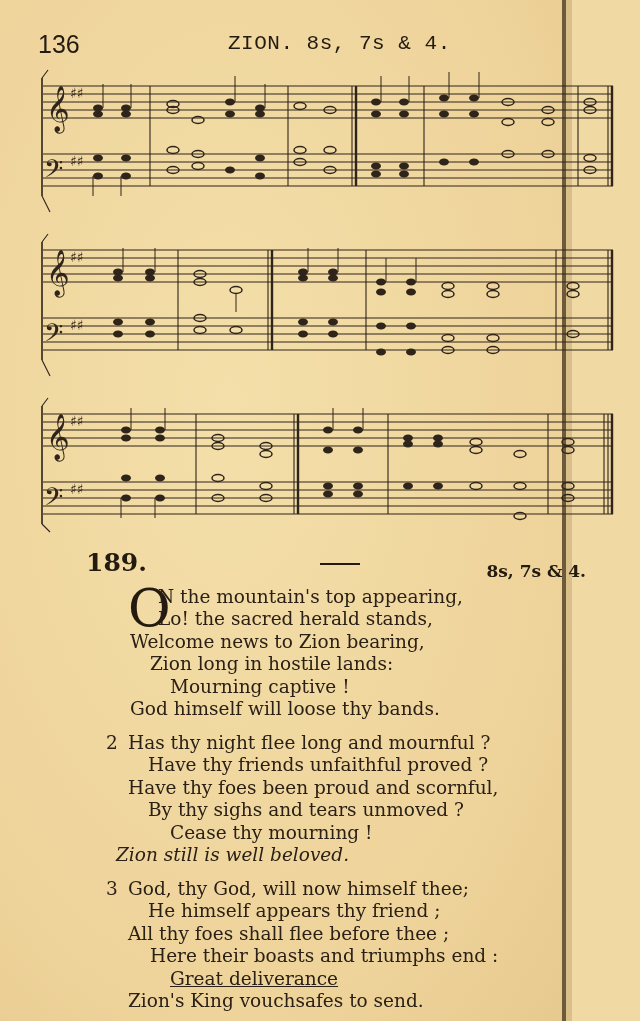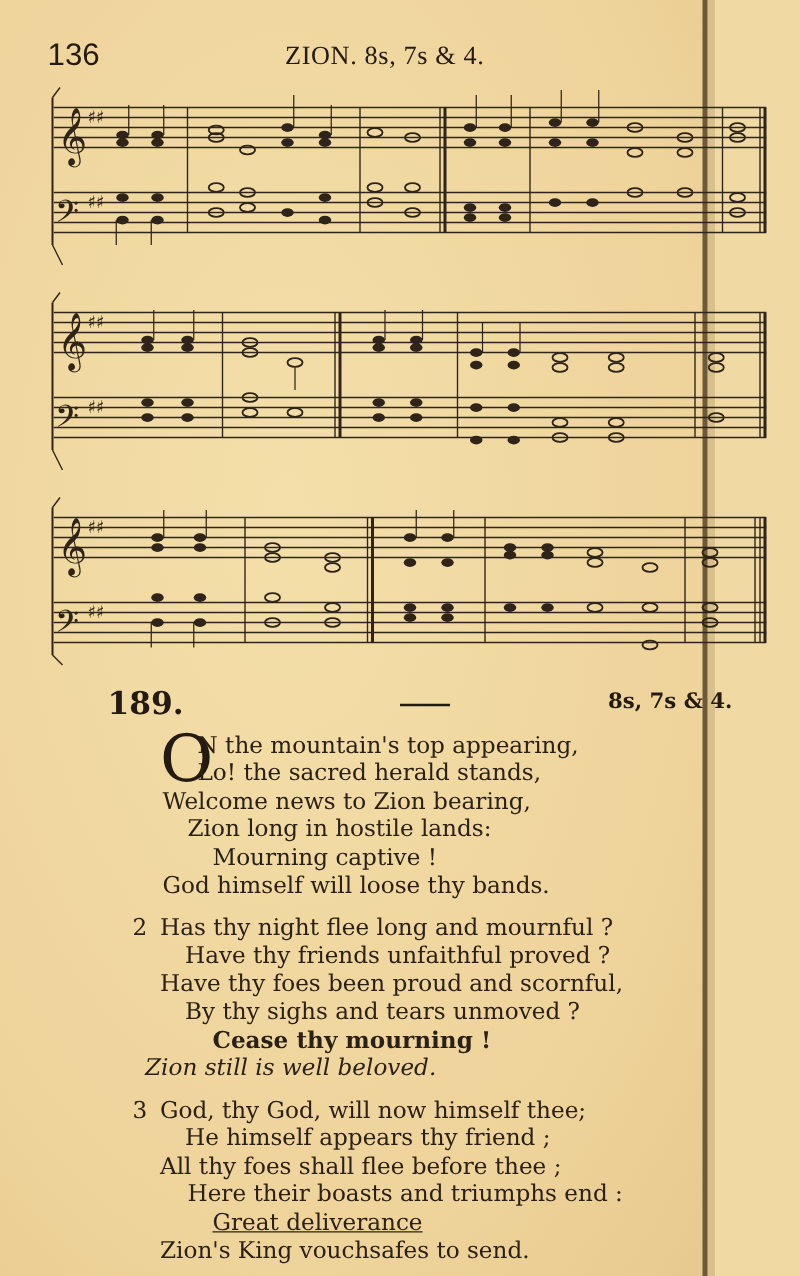--- a/index.html
+++ b/index.html
@@ -24,29 +24,29 @@
   }
   .header {
     position:absolute; top:30px; left:38px; width:560px; height:30px;
   }
   .page-number {
     position:absolute; left:0; top:0;
     font-family:"Liberation Sans", sans-serif; font-size:25px; color:#231a10;
   }
   .tune-title {
     position:absolute; left:190px; top:2px;
-    font-family:Liberation Serif, serif; font-size:21px; color:#231a10;
+    font-family:Liberation Mono, monospace; font-size:21px; color:#231a10;
     letter-spacing:0.5px;
   }
   .music-system { position:absolute; left:38px; width:582px; }
   .music-system svg { display:block; }
   .hymn-head { position:absolute; top:548px; left:86px; width:500px; height:32px; }
   .hymn-number { position:absolute; left:0; top:0; font-size:25px; font-weight:bold; color:#231a10; }
   .hymn-dash { position:absolute; left:234px; top:15px; width:40px; height:2px; background:#231a10; }
-  .hymn-meter { position:absolute; right:0; top:3px; font-size:17px; font-weight:bold; color:#231a10; }
+  .hymn-meter { position:absolute; right:0; top:13px; font-size:17px; font-weight:bold; color:#231a10; }
   .verse { position:absolute; left:0; width:640px; font-size:18.5px; line-height:23px; color:#2a2016; }
   .line { position:absolute; white-space:nowrap; }
   .verse-num { position:absolute; white-space:nowrap; }
   .dropcap {
     position:absolute; left:128px; top:583px;
     font-size:52px; line-height:50px; color:#231a10;
   }
 </style>
 </head>
 <body>
@@ -348,21 +348,21 @@
     <span class="line" style="left:170px;top:675px;">Mourning captive !</span>
     <span class="line" style="left:130px;top:697px;">God himself will loose thy bands.</span>
   </div>
 
   <div class="verse">
     <span class="verse-num" style="left:106px;top:731px;">2</span>
     <span class="line" style="left:128px;top:731px;">Has thy night flee long and mournful ?</span>
     <span class="line" style="left:148px;top:753px;">Have thy friends unfaithful proved ?</span>
     <span class="line" style="left:128px;top:776px;">Have thy foes been proud and scornful,</span>
     <span class="line" style="left:148px;top:798px;">By thy sighs and tears unmoved ?</span>
-    <span class="line" style="left:170px;top:821px;font-weight:bold;">Cease thy mourning !</span>
+    <span class="line" style="left:170px;top:821px;">Cease thy mourning !</span>
     <span class="line" style="left:116px;top:843px;font-style:italic;">Zion still is well beloved.</span>
   </div>
 
   <div class="verse">
     <span class="verse-num" style="left:106px;top:877px;">3</span>
     <span class="line" style="left:128px;top:877px;">God, thy God,  will now himself thee;</span>
     <span class="line" style="left:148px;top:899px;">He himself appears thy friend ;</span>
     <span class="line" style="left:128px;top:922px;">All thy foes shall flee before thee ;</span>
     <span class="line" style="left:150px;top:944px;">Here their boasts and triumphs end :</span>
     <span class="line" style="left:170px;top:967px;text-decoration:underline;">Great deliverance</span>

